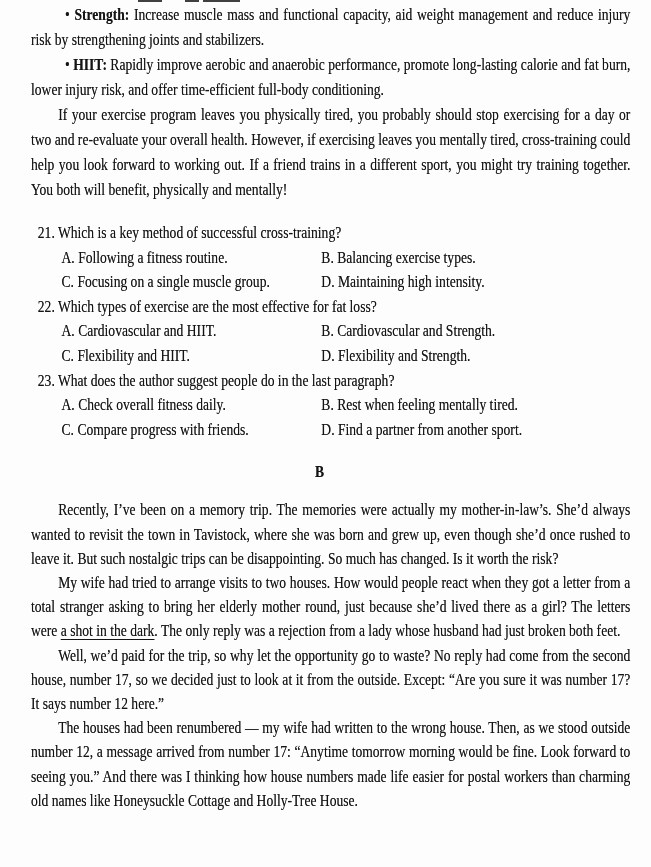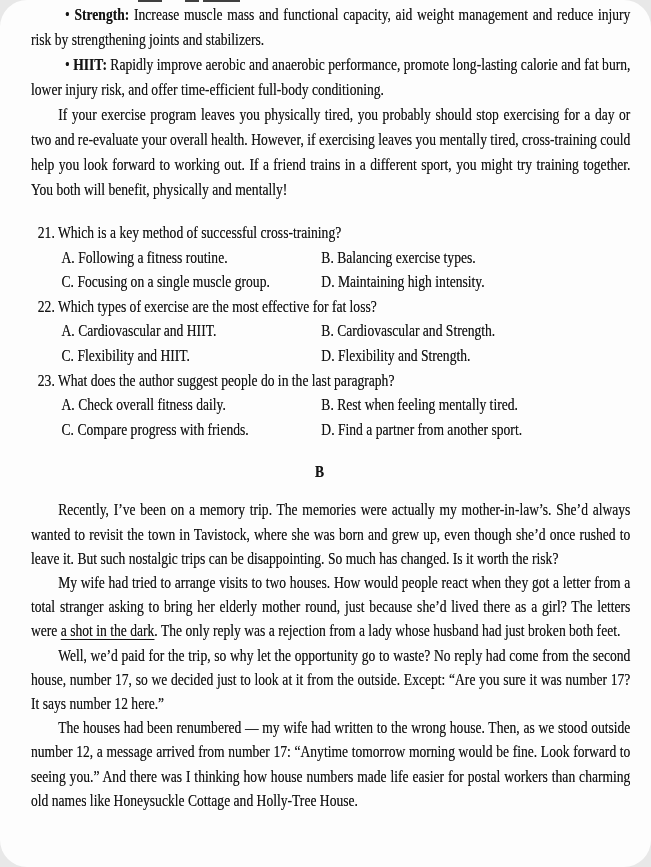--- a/index.html
+++ b/index.html
@@ -5,21 +5,20 @@
   html,body { margin:0; padding:0; background:#e8e8e8; }
   .page {
     position:relative;
     width:651px; height:867px;
     margin:0 auto;
     background:#fdfdfd;
     overflow:hidden;
     font-family:"Liberation Serif", serif;
     color:#141414;
     text-shadow:0 0 .5px rgba(20,20,20,.55);
-    border-radius:27px;
   }
   
   .content {
     position:absolute; left:31px; top:2px;
     width:706px;
     transform:scaleX(0.849);
     transform-origin:0 0;
     font-size:16px;
     line-height:25px;
     text-align:justify;

